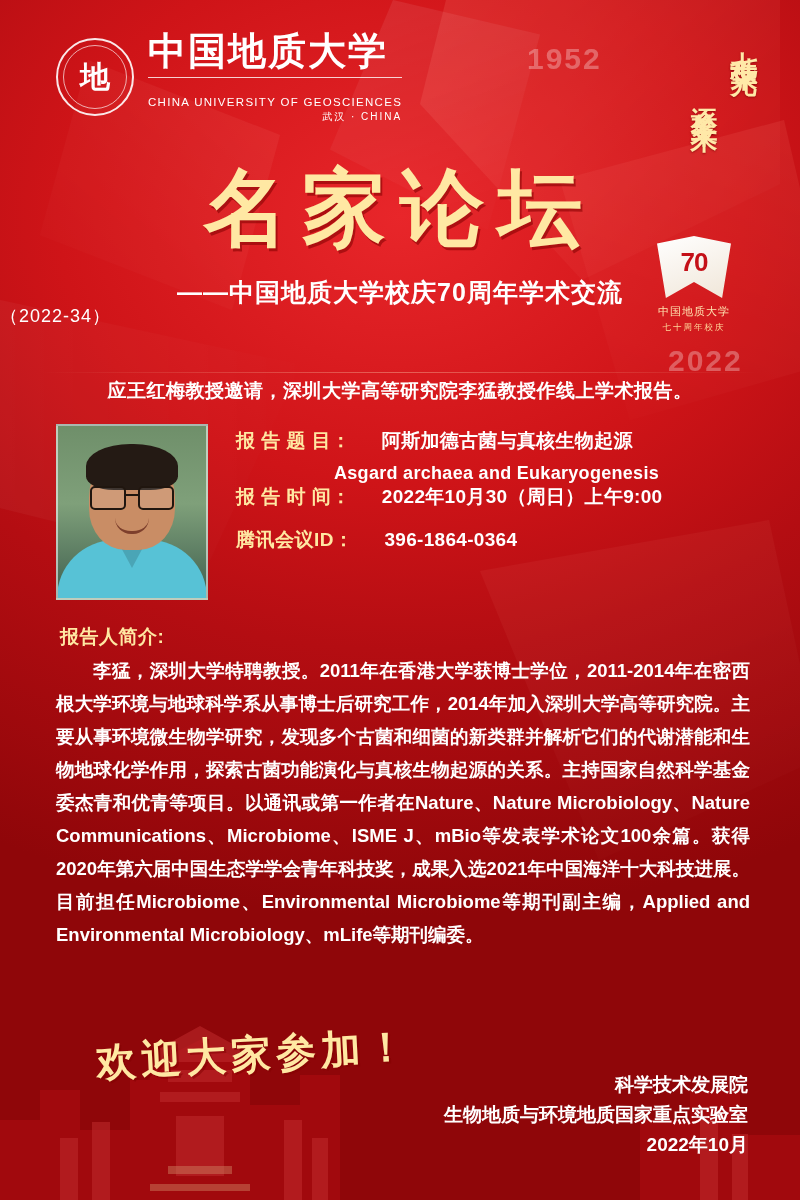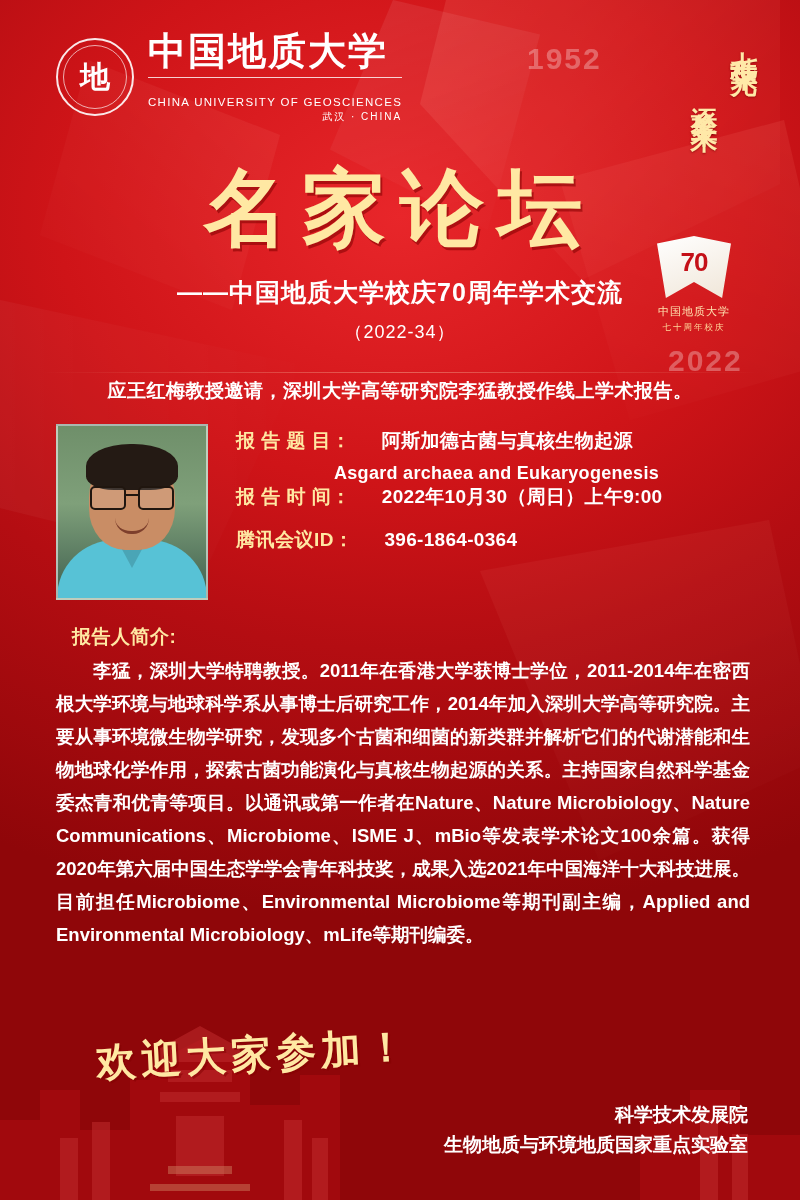--- a/index.html
+++ b/index.html
@@ -131,21 +131,21 @@
     font-family: "DejaVu Serif", "Liberation Serif", serif;
     font-size: 84px; font-weight: bold; letter-spacing: 14px;
     color: #ffe8a3;
     text-shadow: 2px 3px 0 rgba(130,0,0,.55);
   }
   .title-sub {
     position: absolute; top: 276px; left: 0; right: 0; text-align: center;
     font-size: 25px; font-weight: bold; color: #fff; letter-spacing: 1px;
   }
   .title-no {
-    position: absolute; top: 320px; left: 0; right: 0; text-align: center;
+    position: absolute; top: 304px; left: 0; right: 0; 
     font-size: 18px; color: #ffffff; letter-spacing: 1px;
   }
 
   
   .invite {
     position: absolute; top: 378px; left: 0; right: 0; text-align: center;
     font-size: 19px; font-weight: bold; color: #fff; letter-spacing: .5px;
   }
 
   
@@ -200,21 +200,21 @@
   .field-label {
     color: #ffe8a3; font-size: 19px; font-weight: bold; white-space: nowrap;
     letter-spacing: .5px; flex: 0 0 auto;
   }
   .field-value { color: #ffffff; font-size: 19px; font-weight: bold; letter-spacing: .3px; }
   .field-value.en { font-size: 18px; }
   .en-row { padding-left: 98px; margin-top: -8px; }
 
   
   .bio-head {
-    position: absolute; top: 624px; left: 72px;
+    position: absolute; top: 624px; left: 60px;
     color: #ffe8a3; font-size: 19px; font-weight: bold; letter-spacing: .5px;
   }
   .bio-body {
     position: absolute; top: 654px; left: 56px; right: 50px;
     color: #fff; font-size: 18.5px; font-weight: bold; line-height: 33px;
     text-align: justify; text-justify: inter-ideograph;
     text-indent: 2em;
   }
 
   
@@ -343,15 +343,16 @@
       <rect x="168" y="196" width="64" height="8"></rect>
       <rect x="150" y="214" width="100" height="7"></rect>
     </g>
   </svg>
 
   <div class="welcome">欢迎大家参加！</div>
 
   <div class="signoff">
     <div>科学技术发展院</div>
     <div>生物地质与环境地质国家重点实验室</div>
+    <div>2022年10月</div>
   </div>
 
 </div>
 
 </body></html>

